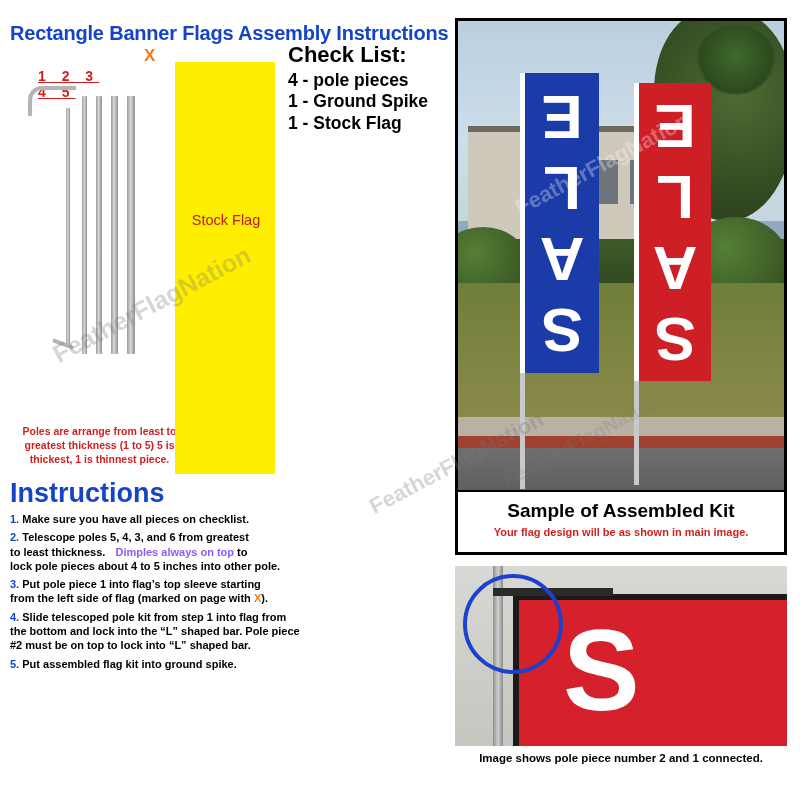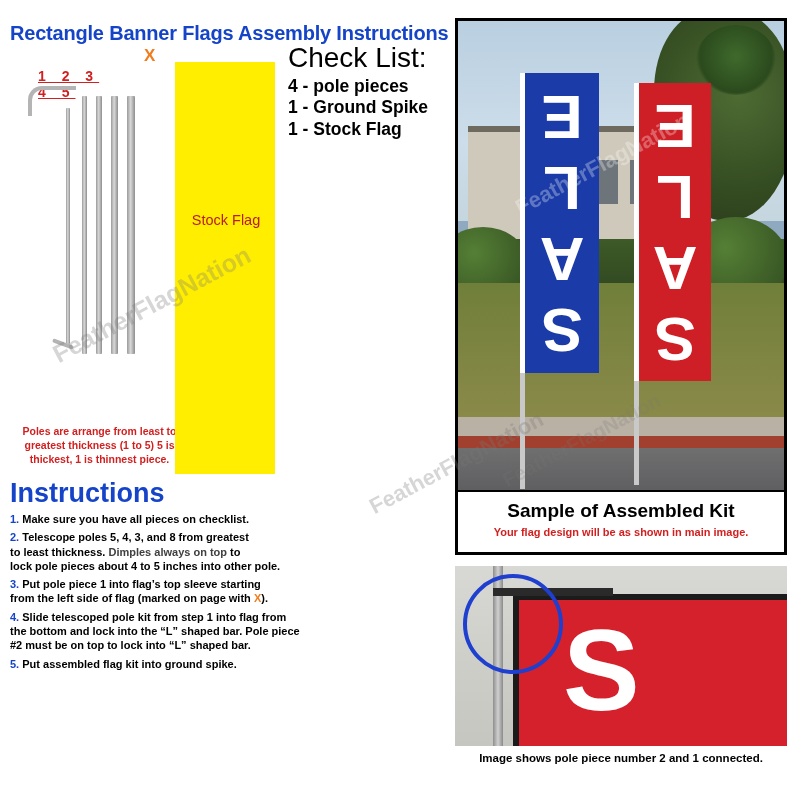--- a/index.html
+++ b/index.html
@@ -121,22 +121,22 @@
 
   
   .checklist {
     position: absolute;
     left: 288px;
     top: 42px;
     width: 170px;
     color: #000000;
   }
   .checklist-title {
-    font-size: 28px;
-    font-weight: normal;
+    font-size: 22px;
+    font-weight: bold;
     margin-bottom: 2px;
   }
   .checklist-item {
     font-size: 17.5px;
     font-weight: bold;
     line-height: 1.22;
     white-space: nowrap;
   }
 
   
@@ -392,21 +392,21 @@
     width: 442px;
   }
   .instr-item {
     font-size: 11px;
     font-weight: bold;
     color: #000000;
     line-height: 1.30;
     margin-bottom: 4px;
   }
   .num { color: #1544c8; }
-  .red { color: #404040; }
+  .red { color: #8b5cf6; margin-left: 7px; }
   .orange { color: #f07c1e; }
 
   
   .wm {
     position: absolute;
     color: rgba(120,120,120,0.30);
     font-size: 25px;
     font-weight: bold;
     transform: rotate(-28deg);
     white-space: nowrap;
@@ -517,21 +517,21 @@
   <div class="instr-title">Instructions</div>
   <div class="instr-list">
 
     <div class="instr-item">
       <span class="num">1.</span>
       <span>Make sure you have all pieces on checklist.</span>
     </div>
 
     <div class="instr-item">
       <span class="num">2.</span>
-      <span>Telescope poles 5, 4, 3, and 8 from greatest</span><br>
+      <span>Telescope poles 5, 4, 3, and 6 from greatest</span><br>
       <span>to least thickness.</span>
       <span class="red">Dimples always on top</span>
       <span>to</span><br>
       <span>lock pole pieces about 4 to 5 inches into other pole.</span>
     </div>
 
     <div class="instr-item">
       <span class="num">3.</span>
       <span>Put pole piece 1 into flag’s top sleeve starting</span><br>
       <span>from the left side of flag (marked on page with</span>

